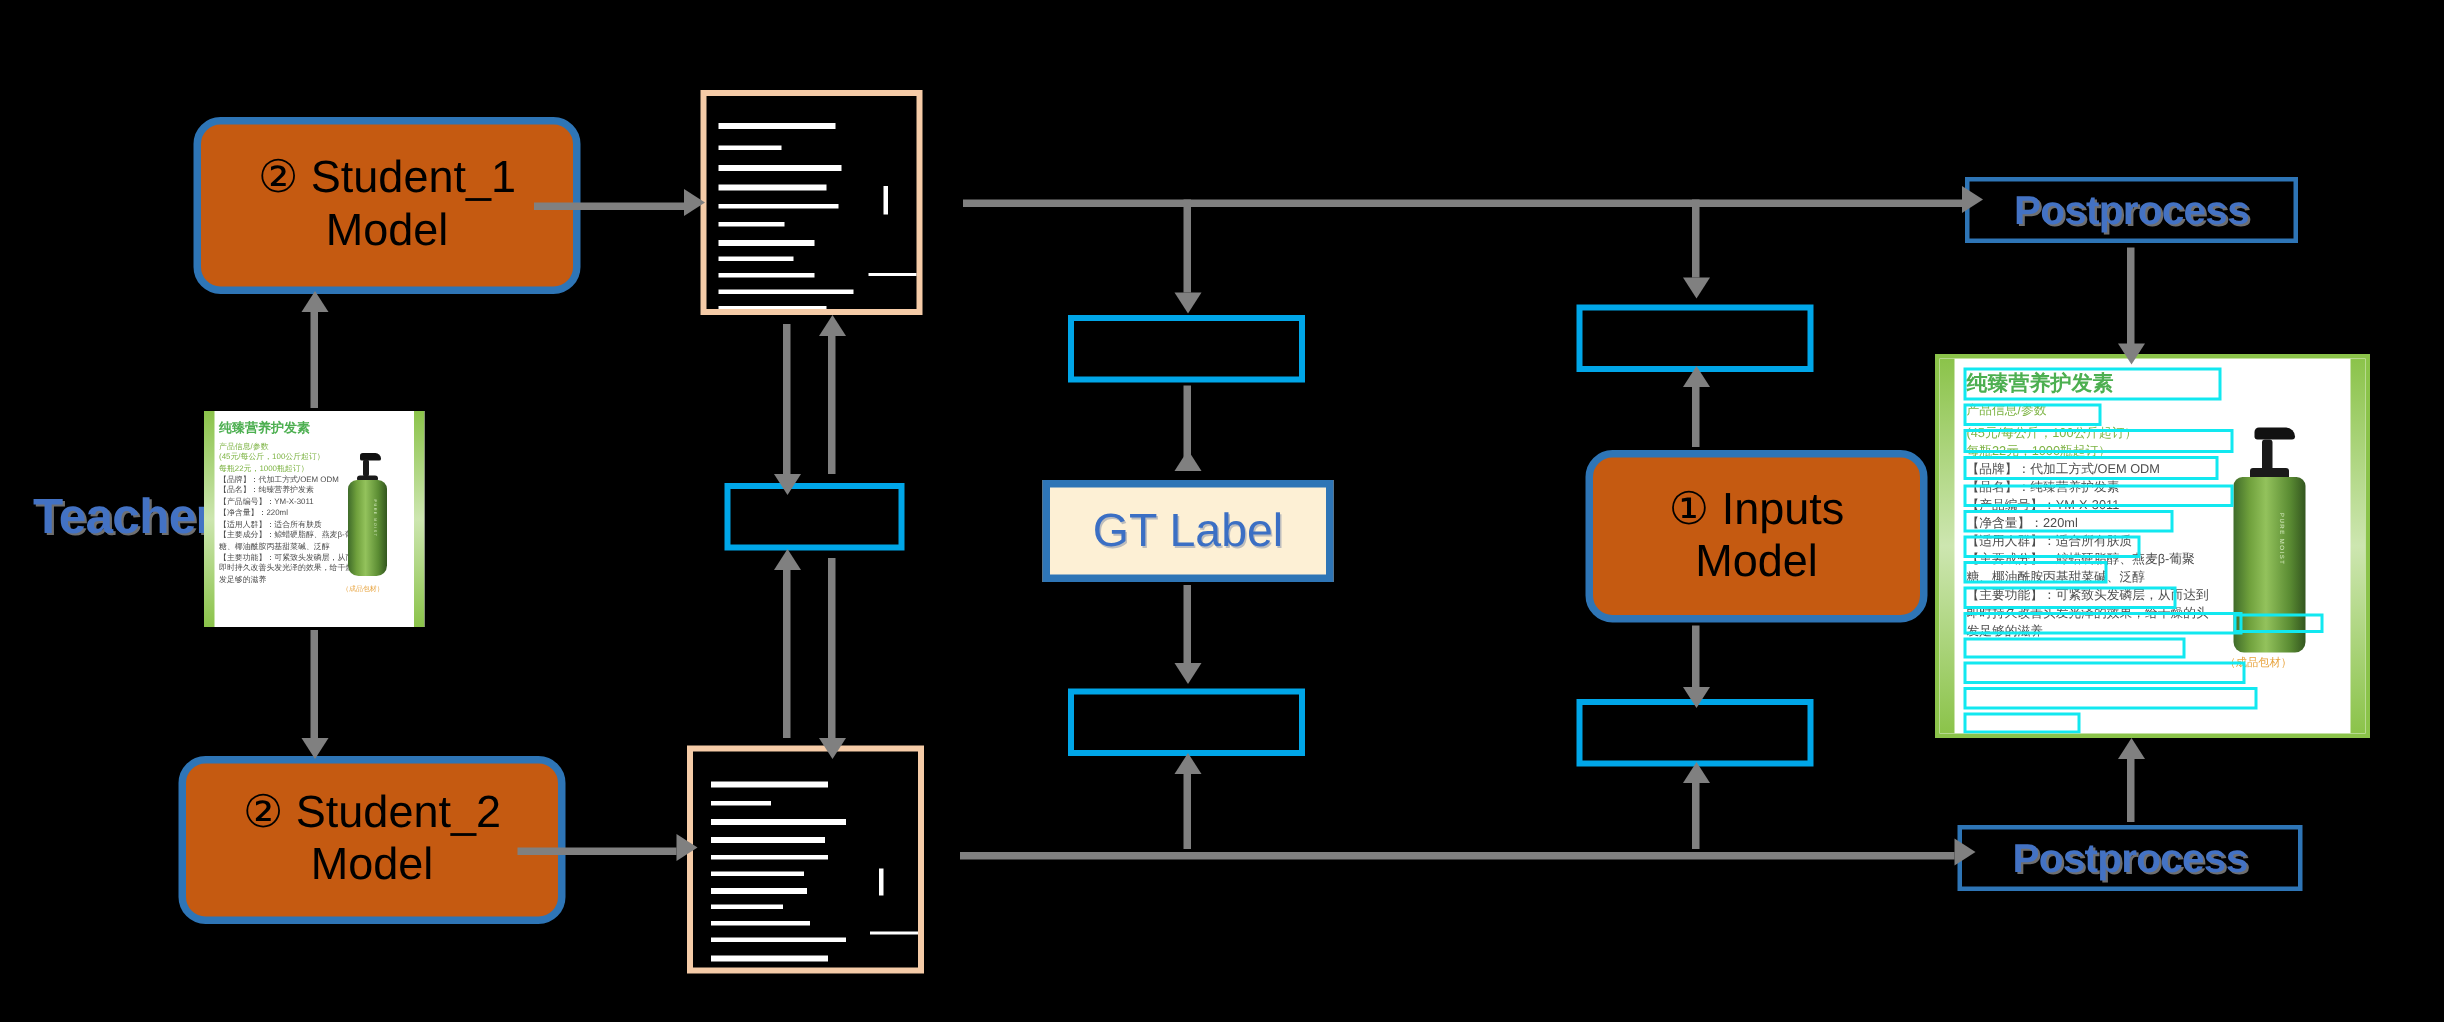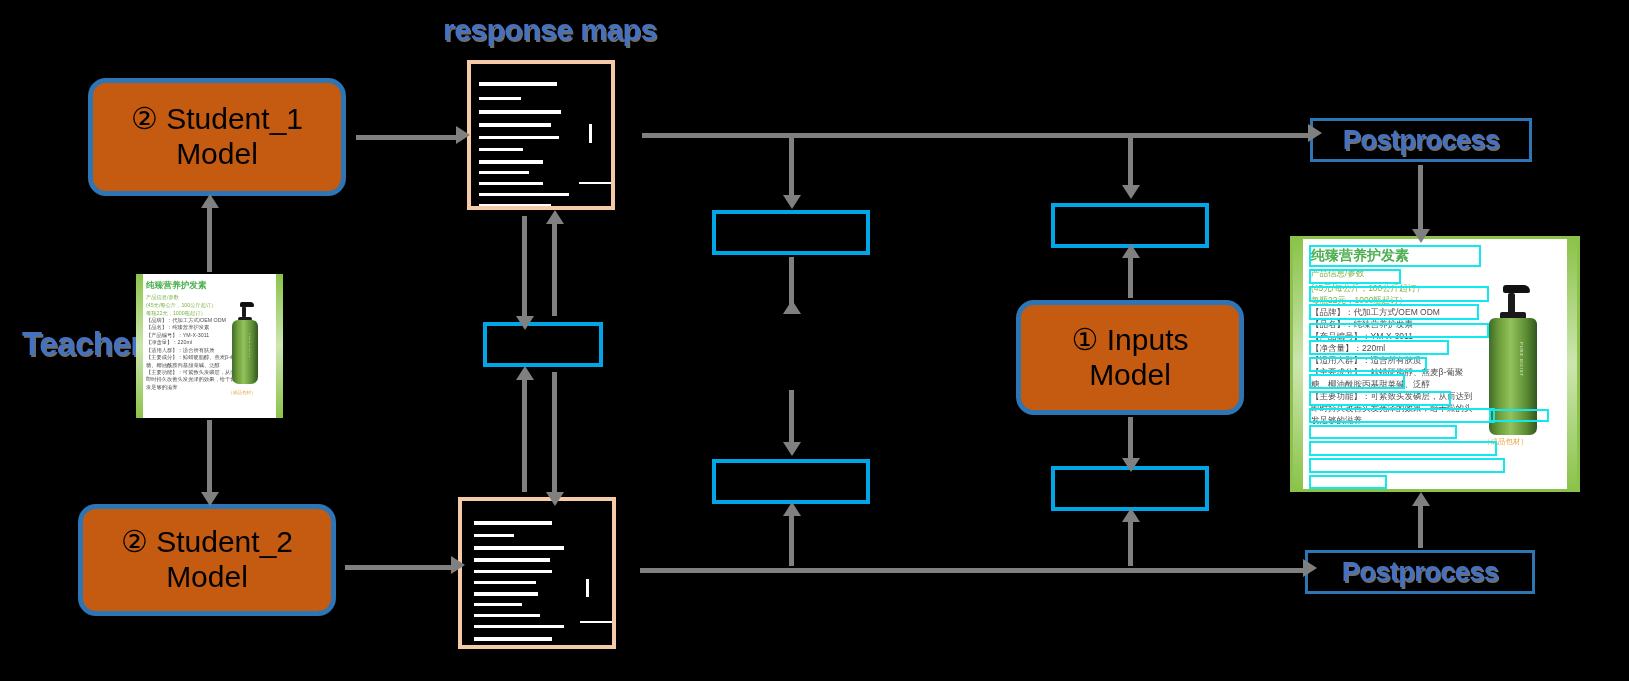--- a/index.html
+++ b/index.html
@@ -34,20 +34,21 @@
     border: 5px solid #2E75B6;
     border-radius: 18px;
     display: flex;
     align-items: center;
     justify-content: center;
     text-align: center;
     color: #000000;
     font-size: 30px;
     line-height: 1.16;
     font-family: "Liberation Sans", sans-serif;
+    margin-left: 41px;
   }
 
   
   .gt-box {
     background: #FDF0D5;
     border: 5px solid #2E75B6;
     display: flex;
     align-items: center;
     justify-content: center;
     color: #3B6FC4;
@@ -155,21 +156,20 @@
   }
   .ah-right { border-top: 9px solid transparent; border-bottom: 9px solid transparent; border-left: 14px solid #808080; }
   .ah-down  { border-left: 9px solid transparent; border-right: 9px solid transparent; border-top: 14px solid #808080; }
   .ah-up    { border-left: 9px solid transparent; border-right: 9px solid transparent; border-bottom: 14px solid #808080; }
 </style>
 </head>
 <body>
 
 <div id="stage">
 
-  <div class="node blue-title" style="left:443px; top:13px; font-size:30px;">response maps</div>
 
   <div class="node blue-title" style="left:22px; top:325px; font-size:33px;">Teacher</div>
 
   <div class="node model-box" style="left:88px; top:78px; width:258px; height:118px;">
     <div>
       <span>②</span>
       <span>Student_1</span><br>
       <span>Model</span>
     </div>
   </div>
@@ -183,20 +183,23 @@
   </div>
 
   <div class="node model-box" style="left:1016px; top:300px; width:228px; height:115px;">
     <div>
       <span>①</span>
       <span>Inputs</span><br>
       <span>Model</span>
     </div>
   </div>
 
+  <div class="node gt-box" style="left:695px; top:320px; width:194px; height:68px;">
+    <span>GT Label</span>
+  </div>
 
   <div class="node cyan-box" style="left:483px; top:322px; width:120px; height:45px;"></div>
 
   <div class="node cyan-box" style="left:712px; top:210px; width:158px; height:45px;"></div>
 
   <div class="node cyan-box" style="left:712px; top:459px; width:158px; height:45px;"></div>
 
   <div class="node cyan-box" style="left:1051px; top:203px; width:158px; height:45px;"></div>
 
   <div class="node cyan-box" style="left:1051px; top:466px; width:158px; height:45px;"></div>

